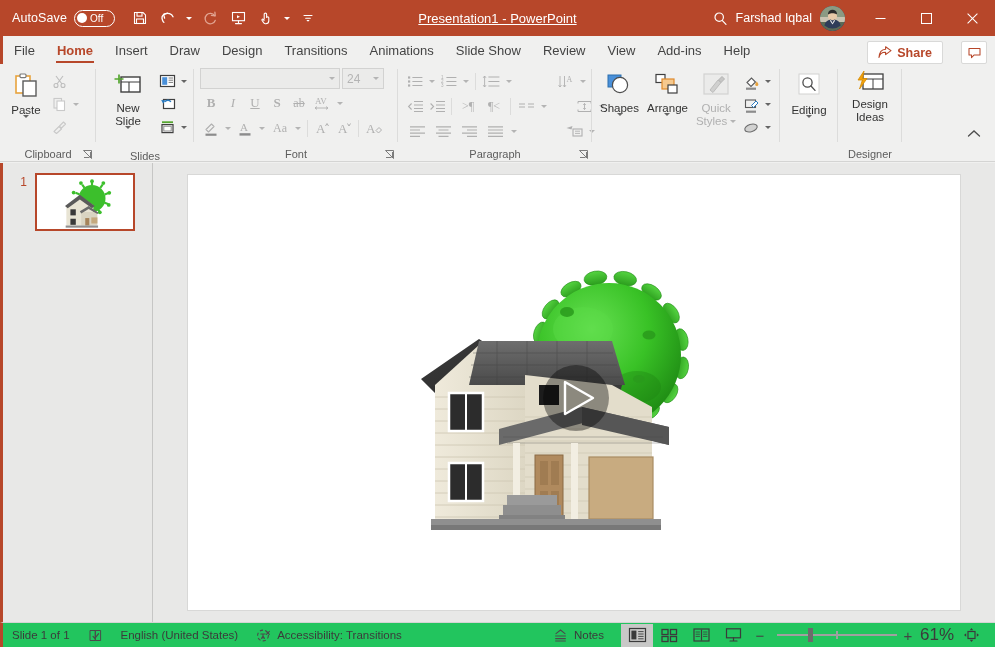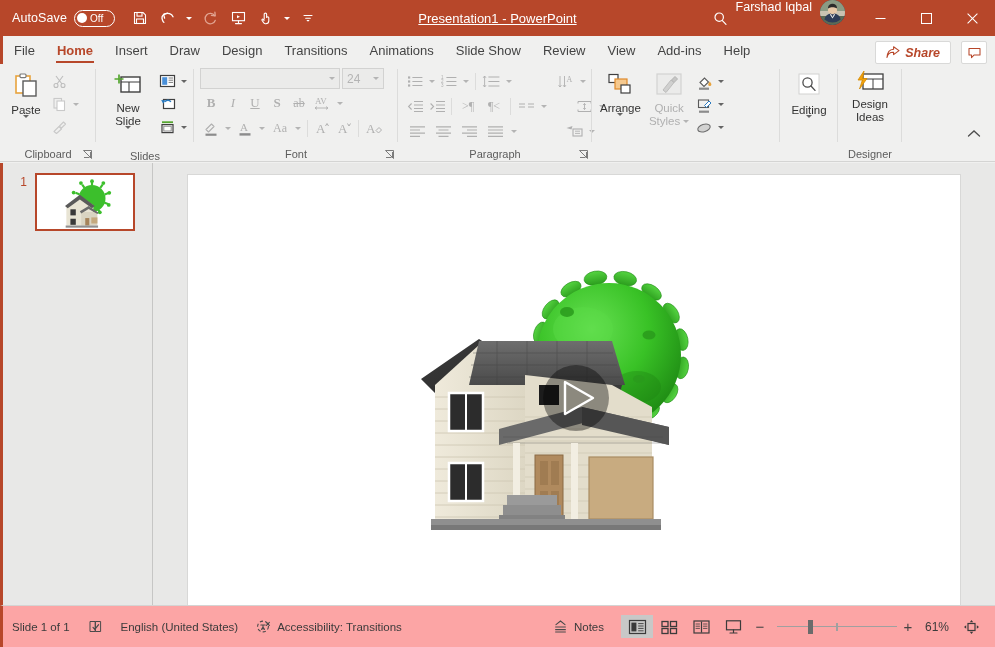--- a/index.html
+++ b/index.html
@@ -37,21 +37,21 @@
   .caret-gr-dim { width:0;height:0;border-left:3.2px solid transparent;border-right:3.2px solid transparent;border-top:3.6px solid #b4b4b4;}
 
   .title-center {
     position:absolute; left:0; right:0; top:0; height:36px;
     display:flex; align-items:center; justify-content:center;
     font-size:13px; pointer-events:none;text-decoration:underline;
   }
   .title-center span { pointer-events:auto; }
 
   .title-right {
-    position:absolute; right:0; top:0; height:36px; display:flex; 
+    position:absolute; right:0; top:0; height:36px; display:flex; align-items:center;
   }
   .search-ic { width:30px;height:36px;display:flex;align-items:center;justify-content:center; }
   .user-name { font-size:12.5px; margin-right:8px; white-space:nowrap; }
   .avatar {
     width:25px;height:25px;border-radius:50%;overflow:hidden;flex:none;
     margin-right:12px; background:#29416b; position:relative;
   }
   .wincontrols { display:flex; height:36px; }
   .winbtn { width:46px;height:36px;display:flex;align-items:center;justify-content:center;}
 
@@ -62,21 +62,21 @@
     border-left:3px solid #b7472a;
   }
   .tab {
     font-size:13px; color:#444; padding:4px 11px 6px 11px; height:26px;
     display:flex; align-items:center; white-space:nowrap; cursor:default;
   }
   .tab.active { color:#b7472a; font-weight:bold; position:relative; }
   .tab.active::after {
     content:""; position:absolute; left:10px; right:10px; bottom:1px; height:2.5px; background:#b7472a;
   }
-  .tab-right { margin-left:auto; display:flex; align-items:center; gap:10px; padding-right:8px;font-style:italic;}
+  .tab-right { margin-left:auto; display:flex; align-items:center; gap:18px; padding-right:8px;}
   .share-btn {
     display:flex;align-items:center;gap:5px; font-size:12.5px; color:#b7472a; font-weight:bold;
     border:1px solid #d9d9d8; background:#fff; padding:3px 10px; height:23px; border-radius:2px;
   }
   .comment-btn {
     border:1px solid #d9d9d8; background:#fff; width:26px;height:23px;border-radius:2px;
     display:flex;align-items:center;justify-content:center;
   }
 
   
@@ -137,35 +137,35 @@
     position:absolute; left:153px; top:163px; right:0; bottom:25px;
     background:#e8e8e7; display:flex; align-items:center; justify-content:center;
   }
   .slide {
     width:774px; height:437px; background:#fff; border:1px solid #d8d8d7;
     position:relative; overflow:hidden;
   }
 
   
   .statusbar {
-    position:absolute; left:0; bottom:0; width:995px; height:42px;
-    background:#fca5a5; border-top:1px solid #d4d4d3;
+    position:absolute; left:0; bottom:0; width:995px; height:25px;
+    background:#22c55e; border-top:1px solid #d4d4d3;
     border-left:3px solid #b7472a;
     display:flex; align-items:center;
   }
   .sb-item { font-size:11.5px; color:#3b3b3b; display:flex;align-items:center; gap:6px; padding:0 9px; height:25px;}
   .sb-right { margin-left:auto; display:flex; align-items:center; height:25px; padding-right:8px;}
   .viewbtn { width:32px;height:23px;display:flex;align-items:center;justify-content:center;}
   .viewbtn.active { background:#c8c8c7; }
   .zoomslider { display:flex; align-items:center; gap:0; margin-left:6px;}
   .zs-track { width:120px; height:1.5px; background:#a0a0a0; position:relative; }
   .zs-mid { position:absolute; left:59px; top:-3px; width:1.5px; height:8px; background:#a0a0a0;}
   .zs-knob { position:absolute; left:31px; top:-6px; width:5px; height:14px; background:#6b6b6b;}
   .zs-btn { width:22px;height:23px;display:flex;align-items:center;justify-content:center;font-size:15px;color:#444;}
-  .zoompct { font-size:12px;color:#3b3b3b; width:36px; text-align:center; }
+  .zoompct { font-size:17px;color:#3b3b3b; width:36px; text-align:center; }
 
   svg { display:block; }
 </style>
 </head>
 <body>
 
 <div class="titlebar">
 
   <div class="autosave-wrap">
     <span class="autosave-label">AutoSave</span>
@@ -674,20 +674,30 @@
             <path d="M1.5 1.5h8v8z" fill="none" stroke="#6e6e6e" stroke-width=".9"></path>
             <path d="M2 8.5h5.5M8.5 3v5.5" stroke="#6e6e6e" stroke-width=".9"></path>
           </svg>
       </span>
     </div>
     <div class="sep"></div>
   </div>
 
   <div class="rgroup" style="width:188px">
     <div class="rbody">
+      <div class="bigbtn" style="margin-top:2px">
+        <span>
+          <svg width="32" height="28" viewBox="0 0 32 28">
+              <rect x="4" y="3" width="13" height="12" fill="#4a90d9" stroke="#2b6fae" stroke-width="1"></rect>
+              <circle cx="16" cy="13" r="7.6" fill="#fff" stroke="#4d4d4d" stroke-width="1.2"></circle>
+            </svg>
+        </span>
+        <span class="bb-label">Shapes</span>
+        <span class="bb-caret"><i class="caret-gr"></i></span>
+      </div>
       <div class="bigbtn" style="margin-top:2px">
         <span>
           <svg width="32" height="28" viewBox="0 0 32 28">
               <rect x="5" y="2.5" width="9" height="8" fill="#fff" stroke="#3f3f3f" stroke-width="1.2"></rect>
               <rect x="11" y="7" width="12" height="10" fill="#f6c98e" stroke="#e08a2b" stroke-width="1.2"></rect>
               <rect x="17" y="13" width="9" height="8" fill="#fff" stroke="#3f3f3f" stroke-width="1.2"></rect>
             </svg>
         </span>
         <span class="bb-label">Arrange</span>
         <span class="bb-caret"><i class="caret-gr"></i></span>

